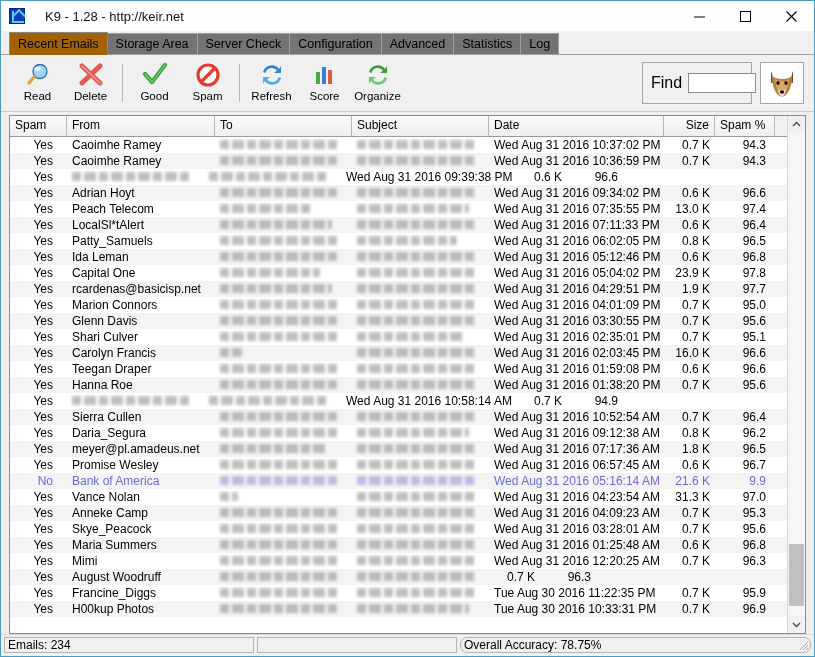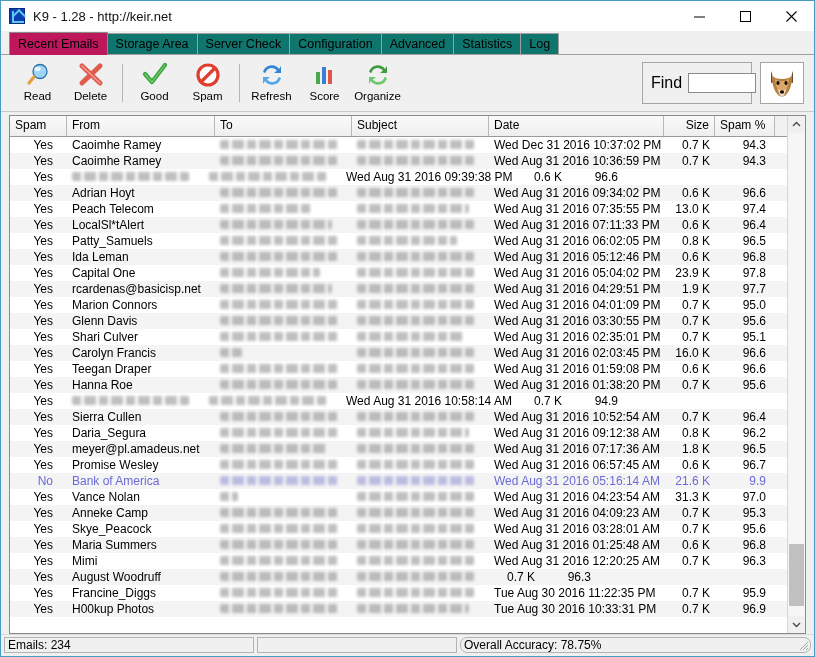--- a/index.html
+++ b/index.html
@@ -30,20 +30,21 @@
   }
 
   
   .titlebar {
     height: 30px;
     background: #ffffff;
     display: flex;
     align-items: center;
     flex: 0 0 auto;
     position: relative;
+    gap: 12px;
   }
   .title-icon {
     width: 16px; height: 16px;
     margin-left: 8px;
     background: #0b3fb5;
     border: 1px solid #062a80;
     box-sizing: border-box;
     position: relative;
     flex: 0 0 auto;
   }
@@ -99,31 +100,31 @@
     flex: 0 0 auto;
     border-bottom: 1px solid #a0a0a0;
     box-sizing: border-box;
   }
   .tab {
     height: 21px;
     line-height: 21px;
     padding: 0 8px;
     font-size: 12.5px;
     color: #000;
-    background: #0f766e;
+    background: #737373;
     border: 1px solid #a0a0a0;
     border-bottom: none;
     margin-right: -1px;
     box-sizing: border-box;
     white-space: nowrap;
   }
   .tab.active {
     height: 23px;
     line-height: 22px;
-    background: #be185d;
+    background: #a16207;
     border-color: #8a8a8a;
     position: relative;
     z-index: 3;
     margin-bottom: -1px;
   }
   .tab-end {
     width: 10px;
     height: 21px;
     border-left: 1px solid #a0a0a0;
     box-sizing: border-box;
@@ -538,21 +539,21 @@
           <div class="hdr-cell c-size">Size</div>
           <div class="hdr-cell c-pct">Spam %</div>
         </div>
 
         <div class="rows" id="rows-container">
             <div class="row odd">
               <div class="cell c-spam">Yes</div>
               <div class="cell c-from">Caoimhe Ramey</div>
               <div class="cell c-to"><span class="blur" style="width: 118px;"></span></div>
               <div class="cell c-subj"><span class="blur" style="width: 120px;"></span></div>
-              <div class="cell c-date">Wed Dec 31 2016  10:37:02 PM</div>
+              <div class="cell c-date">Wed Aug 31 2016  10:37:02 PM</div>
               <div class="cell c-size">0.7 K</div>
               <div class="cell c-pct">94.3</div>
             </div>
             <div class="row even">
               <div class="cell c-spam">Yes</div>
               <div class="cell c-from">Caoimhe Ramey</div>
               <div class="cell c-to"><span class="blur" style="width: 118px;"></span></div>
               <div class="cell c-subj"><span class="blur" style="width: 120px;"></span></div>
               <div class="cell c-date">Wed Aug 31 2016  10:36:59 PM</div>
               <div class="cell c-size">0.7 K</div>

